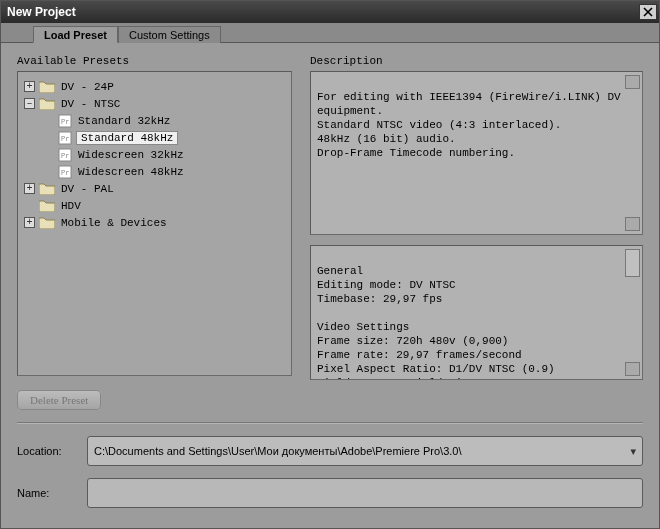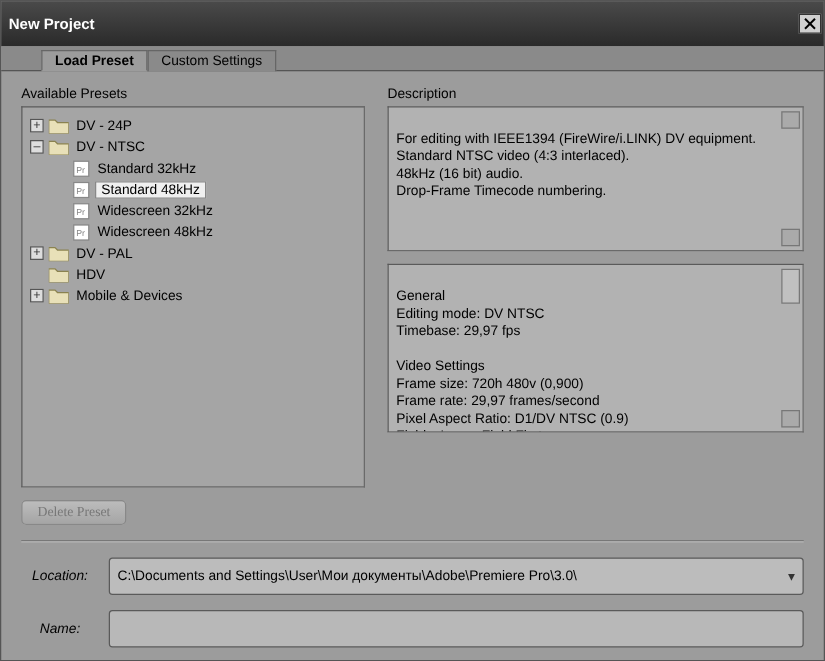--- a/index.html
+++ b/index.html
@@ -13,21 +13,21 @@
     height: 529px;
     overflow: hidden;
   }
   .window {
     width: 660px;
     height: 529px;
     background: #9c9c9c;
     border: 1px solid #555;
   }
   .titlebar {
-    height: 36px;
+    height: 22px;
     background: linear-gradient(#4a4a4a, #2a2a2a);
     color: #fff;
     display: flex;
     align-items: center;
     justify-content: space-between;
     padding: 0 2px 0 6px;
     font-weight: bold;
     font-size: 12px;
   }
   .close-btn {
@@ -66,20 +66,21 @@
     border-bottom: 1px solid #9c9c9c;
     font-weight: bold;
     margin-left: 28px;
   }
   .content {
     padding: 12px 16px 10px 16px;
   }
   .columns {
     display: flex;
     gap: 18px;
+    font-family: Liberation Mono, monospace;
   }
   .left-col { width: 275px; }
   .right-col { flex: 1; }
   .section-label { display: block; margin-bottom: 4px; }
   .panel {
     background: #a5a5a5;
     border: 1px solid #6a6a6a;
     border-top-color: #5a5a5a;
     border-left-color: #5a5a5a;
     height: 305px;
@@ -133,21 +134,21 @@
     background: #b2b2b2;
     border: 1px solid #6a6a6a;
     border-top-color: #5a5a5a;
     border-left-color: #5a5a5a;
     padding: 4px 6px;
     position: relative;
     font-size: 11px;
     line-height: 14px;
     white-space: pre-line;
   }
-  .desc-box { height: 116px; margin-bottom: 10px; }
+  .desc-box { height: 164px; margin-bottom: 10px; }
   .details-box { height: 135px; overflow: hidden; }
   .scroll-widget {
     position: absolute;
     right: 2px;
     width: 15px;
     background: #aaa;
     border: 1px solid #777;
   }
   .scroll-widget.top { top: 3px; height: 14px; }
   .scroll-widget.bottom { bottom: 3px; height: 14px; }
@@ -180,22 +181,21 @@
     margin: 16px 0 12px 0;
   }
   .form-row {
     display: flex;
     align-items: center;
     margin-bottom: 12px;
     gap: 8px;
   }
   .form-label {
     width: 62px;
-    text-align: center;
-    font-style: italic;
+    text-align: left;
   }
   .input {
     flex: 1;
     height: 30px;
     background: #bcbcbc;
     border: 1px solid #5a5a5a;
     border-radius: 3px;
     padding: 0 6px;
     font-size: 11px;
     color: #000;

